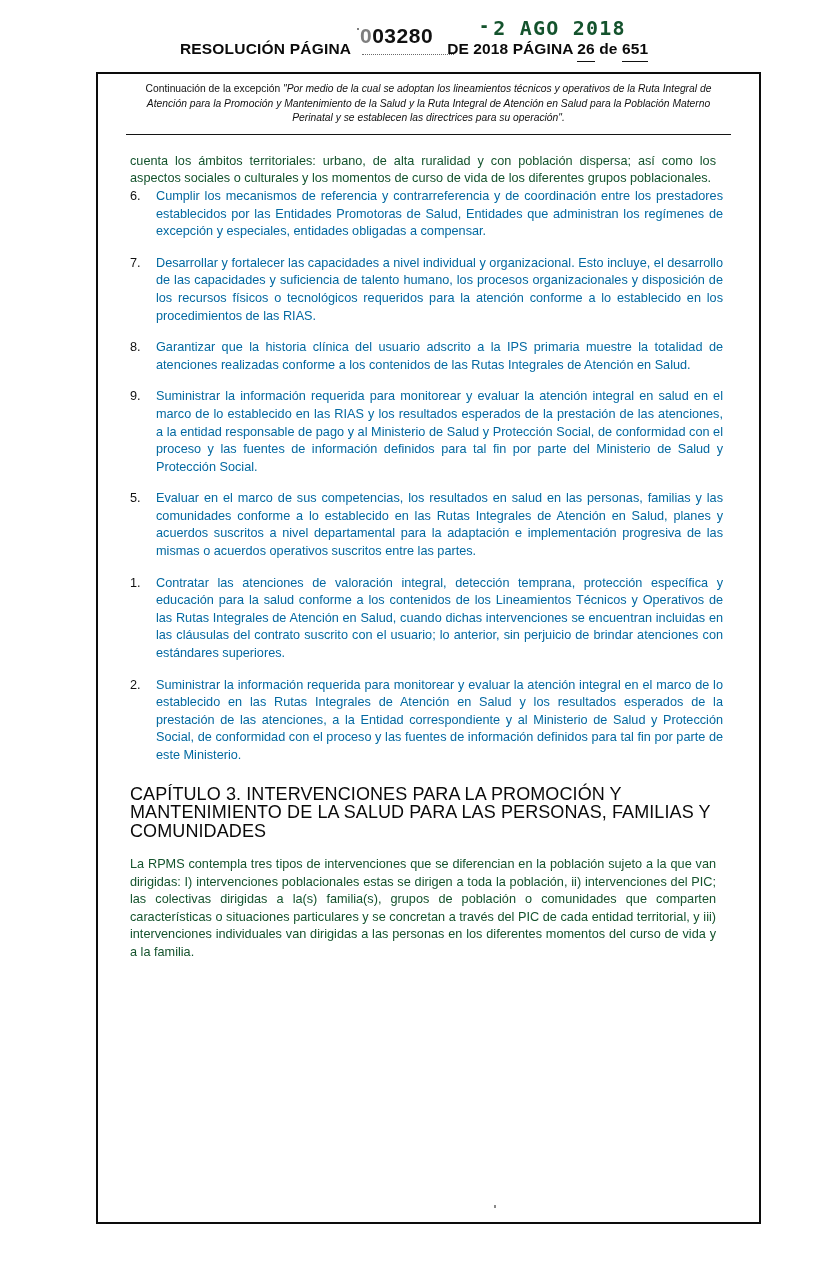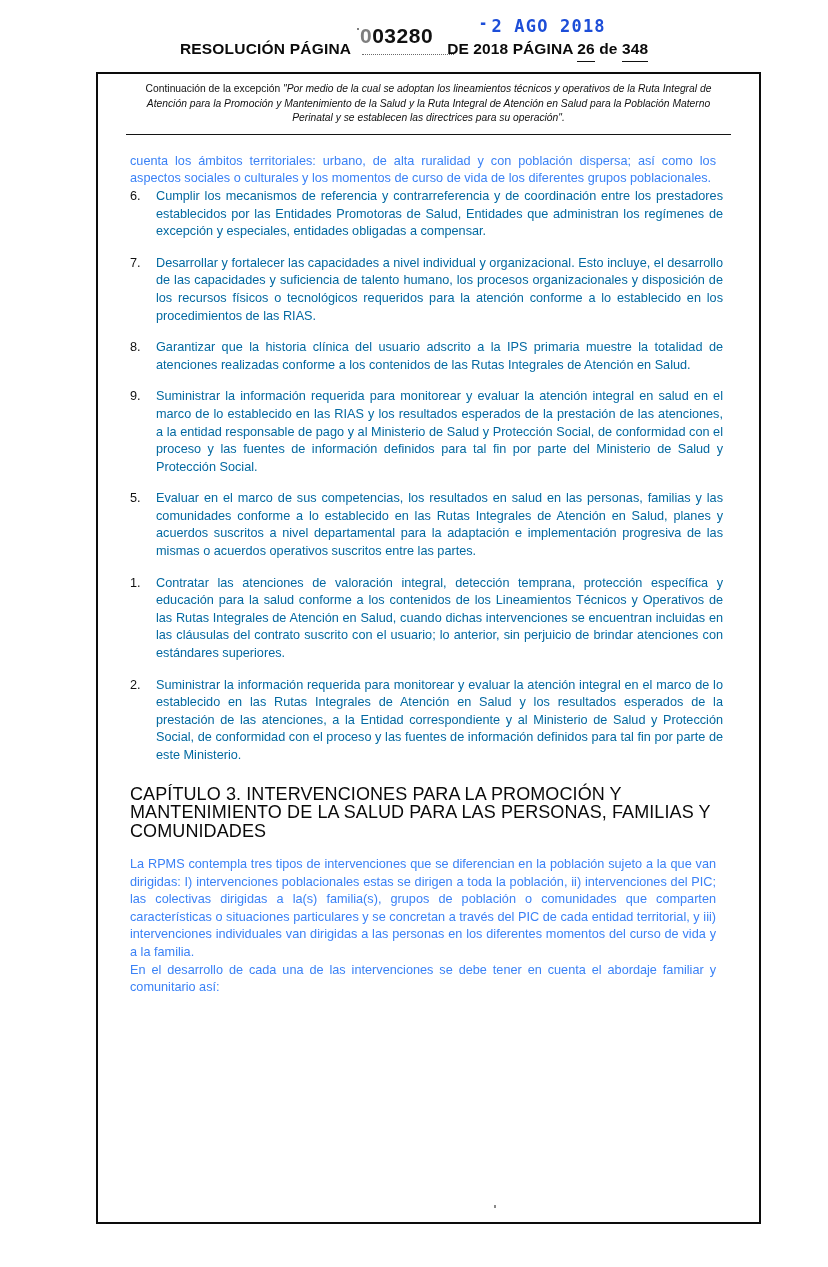--- a/index.html
+++ b/index.html
@@ -22,25 +22,25 @@
     top: 0;
     left: 0;
     width: 828px;
     height: 72px;
   }
   .date-stamp {
     position: absolute;
     left: 478px;
     top: 16px;
     font-family: "DejaVu Sans Mono", monospace;
-    font-size: 17px;
+    font-size: 20px;
     font-weight: bold;
     letter-spacing: 1.2px;
     white-space: nowrap;
-    color: #1d4ed8;
+    color: #14532d;
   }
   .date-stamp .dash {
     display: inline-block;
     transform: translateY(-3px) scaleX(0.85);
     margin-right: 2px;
   }
   .reso-line {
     position: absolute;
     left: 0;
     top: 40px;
@@ -113,21 +113,21 @@
   
   .content {
     padding: 18px 36px 0 32px;
   }
   p.body-text {
     margin: 0 7px 0 0;
     font-size: 12.7px;
     line-height: 17.6px;
     text-align: justify;
     text-justify: inter-word;
-    color: #3b82f6;
+    color: #14532d;
   }
   .indent-cont {
     margin-left: 24px;
     margin-bottom: 14px;
   }
 
   
   .list-item {
     display: flex;
     align-items: flex-start;
@@ -187,21 +187,21 @@
 <div class="doc-header">
 
   <div class="date-stamp">
     <span class="dash">-</span><span>2 AGO 2018</span>
   </div>
 
   <div class="reso-line">
     <span class="lbl-reso">RESOLUCIÓN PÁGINA</span><span style="display:inline-block;width:96px"></span><span>DE 2018 PÁGINA</span>
     <span class="underline-num">26</span>
     <span>de</span>
-    <span class="underline-num">348</span>
+    <span class="underline-num">651</span>
   </div>
 
   <div class="stray-dot"></div>
   <div class="reso-number"><span class="faint">0</span><span>03280</span></div>
   <div class="reso-underline"></div>
 </div>
 
 <div class="page-frame">
 
   <div class="continuation">
@@ -247,18 +247,17 @@
 
     <div class="list-item">
       <div class="list-num">2.</div>
       <div class="list-body">Suministrar la información requerida para monitorear y evaluar la atención integral en el marco de lo establecido en las Rutas Integrales de Atención en Salud y los resultados esperados de la prestación de las atenciones, a la Entidad correspondiente y al Ministerio de Salud y Protección Social, de conformidad con el proceso y las fuentes de información definidos para tal fin por parte de este Ministerio.</div>
     </div>
 
     <div class="chapter-head">CAPÍTULO 3. INTERVENCIONES PARA LA PROMOCIÓN Y MANTENIMIENTO DE LA SALUD PARA LAS PERSONAS, FAMILIAS Y COMUNIDADES</div>
 
     <p class="body-text para-block">La RPMS contempla tres tipos de intervenciones que se diferencian en la población sujeto a la que van dirigidas: I) intervenciones poblacionales estas se dirigen a toda la población, ii) intervenciones del PIC; las colectivas dirigidas a la(s) familia(s), grupos de población o comunidades que comparten características o situaciones particulares y  se concretan a través del PIC de cada entidad territorial, y iii) intervenciones individuales van dirigidas a las personas en los diferentes momentos del curso de vida y a la familia.</p>
 
-    <p class="body-text para-block">En el desarrollo de cada una de las intervenciones se debe tener en cuenta el abordaje familiar y comunitario así:</p>
 
   </div>
 </div>
 
 <div class="speck"></div>
 
 </body></html>

